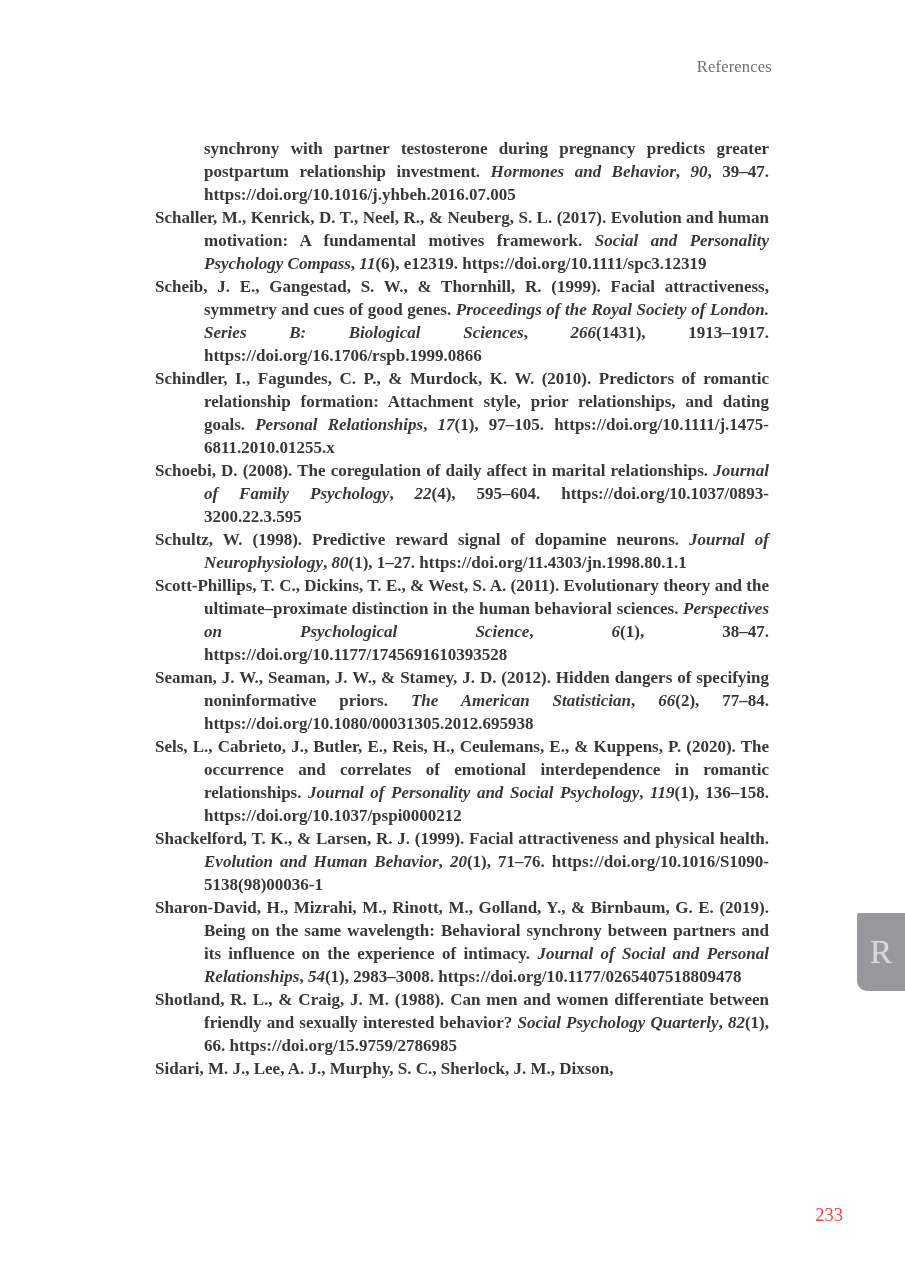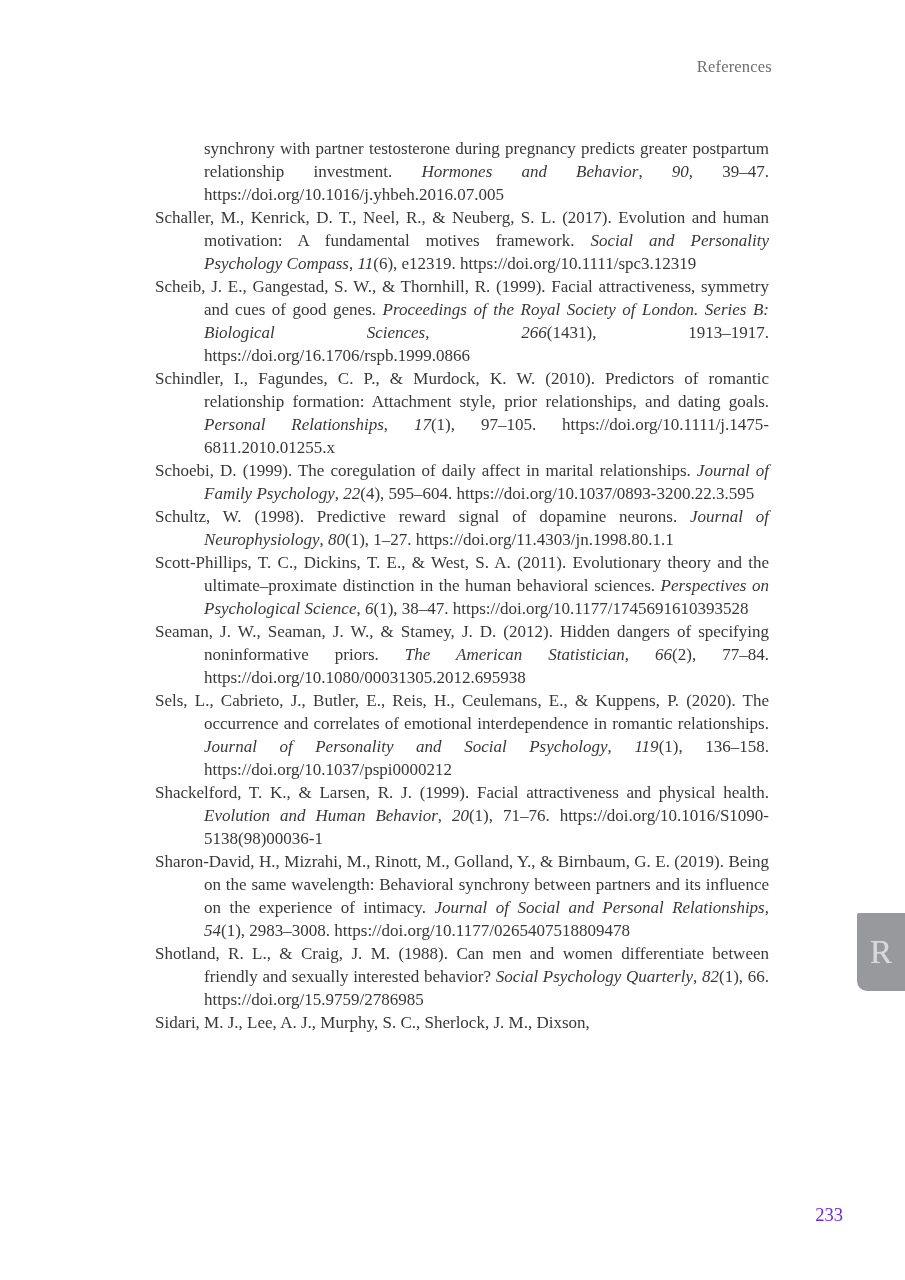--- a/index.html
+++ b/index.html
@@ -32,20 +32,21 @@
     line-height: 23px;
     color: #383838;
     text-align: justify;
     hyphens: auto;
     -webkit-hyphens: auto;
   }
   .refs p {
     margin: 0;
     padding-left: 49px;
     text-indent: -49px;
+    font-weight: bold;
   }
   .refs p.continuation {
     text-indent: 0;
   }
   .refs i { font-style: italic; }
   .refs .doi { color: inherit; text-decoration: none; }
   .index-tab {
     position: absolute;
     top: 913px; right: 0;
     width: 48px; height: 78px;
@@ -61,36 +62,36 @@
     line-height: 1;
     color: #d7d8da;
     font-weight: 400;
     text-shadow: 0 0 1px #c4c6c8;
   }
   .page-number {
     position: absolute;
     top: 1205px; left: 0; width: 843px;
     text-align: right;
     font-size: 18.5px;
-    color: #6d28d9;
+    color: #ef4444;
   }
 </style>
 </head>
 <body>
 
 <div class="page">
 
   <div class="running-head">References</div>
 
   <div class="refs" id="refs">
       <p class="continuation"><span>synchrony with partner testosterone during pregnancy predicts greater postpartum relationship investment.  </span><i>Hormones and Behavior</i><span>, </span><i>90</i><span>, 39–47.  </span><span class="doi">https://doi.org/10.1016/j.yhbeh.2016.07.005</span></p>
       <p><span>Schaller, M., Kenrick, D. T., Neel, R., &amp; Neuberg, S. L.  (2017).  Evolution and human motivation:  A fundamental motives framework.  </span><i>Social and Personality Psychology Compass</i><span>, </span><i>11</i><span>(6), e12319. </span><span class="doi">https://doi.org/10.1111/spc3.12319</span></p>
       <p><span>Scheib, J. E., Gangestad, S. W., &amp; Thornhill, R. (1999). Facial attractiveness, symmetry and cues of good genes. </span><i>Proceedings of the Royal Society of London. Series B: Biological Sciences</i><span>, </span><i>266</i><span>(1431), 1913–1917. </span><span class="doi">https://doi.org/16.1706/rspb.1999.0866</span></p>
       <p><span>Schindler, I., Fagundes, C. P., &amp; Murdock, K. W.  (2010).  Predictors of romantic relationship formation:  Attachment style, prior relationships, and dating goals.  </span><i>Personal Relationships</i><span>, </span><i>17</i><span>(1), 97–105. </span><span class="doi">https://doi.org/10.1111/j.1475-6811.2010.01255.x</span></p>
-      <p><span>Schoebi, D.  (1999).  The coregulation of daily affect in marital relationships.  </span><i>Journal of Family Psychology</i><span>, </span><i>22</i><span>(4), 595–604. </span><span class="doi">https://doi.org/10.1037/0893-3200.22.3.595</span></p>
+      <p><span>Schoebi, D.  (2008).  The coregulation of daily affect in marital relationships.  </span><i>Journal of Family Psychology</i><span>, </span><i>22</i><span>(4), 595–604. </span><span class="doi">https://doi.org/10.1037/0893-3200.22.3.595</span></p>
       <p><span>Schultz, W.  (1998).  Predictive reward signal of dopamine neurons.  </span><i>Journal of Neurophysiology</i><span>, </span><i>80</i><span>(1), 1–27. </span><span class="doi">https://doi.org/11.4303/jn.1998.80.1.1</span></p>
       <p><span>Scott-Phillips, T. C., Dickins, T. E., &amp; West, S. A.  (2011).  Evolutionary theory and the ultimate–proximate distinction in the human behavioral sciences. </span><i>Perspectives on Psychological Science</i><span>, </span><i>6</i><span>(1), 38–47. </span><span class="doi">https://doi.org/10.1177/1745691610393528</span></p>
       <p><span>Seaman, J. W., Seaman, J. W., &amp; Stamey, J. D.  (2012).  Hidden dangers of specifying noninformative priors. </span><i>The American Statistician</i><span>, </span><i>66</i><span>(2), 77–84.  </span><span class="doi">https://doi.org/10.1080/00031305.2012.695938</span></p>
       <p><span>Sels, L., Cabrieto, J., Butler, E., Reis, H., Ceulemans, E., &amp; Kuppens, P. (2020). The occurrence and correlates of emotional interdependence in romantic relationships. </span><i>Journal of Personality and Social Psychology</i><span>, </span><i>119</i><span>(1), 136–158.  </span><span class="doi">https://doi.org/10.1037/pspi0000212</span></p>
       <p><span>Shackelford, T. K., &amp; Larsen, R. J.  (1999).  Facial attractiveness and physical health.  </span><i>Evolution and Human Behavior</i><span>, </span><i>20</i><span>(1), 71–76. </span><span class="doi">https://doi.org/10.1016/S1090-5138(98)00036-1</span></p>
       <p><span>Sharon-David, H., Mizrahi, M., Rinott, M., Golland, Y., &amp; Birnbaum, G. E. (2019). Being on the same wavelength: Behavioral synchrony between partners and its influence on the experience of intimacy. </span><i>Journal of Social and Personal Relationships</i><span>, </span><i>54</i><span>(1), 2983–3008. </span><span class="doi">https://doi.org/10.1177/0265407518809478</span></p>
       <p><span>Shotland, R. L., &amp; Craig, J. M. (1988). Can men and women differentiate between friendly and sexually interested behavior?  </span><i>Social Psychology Quarterly</i><span>, </span><i>82</i><span>(1), 66.  </span><span class="doi">https://doi.org/15.9759/2786985</span></p>
       <p><span>Sidari, M. J., Lee, A. J., Murphy, S. C., Sherlock, J. M., Dixson,</span></p>
     </div>
 

